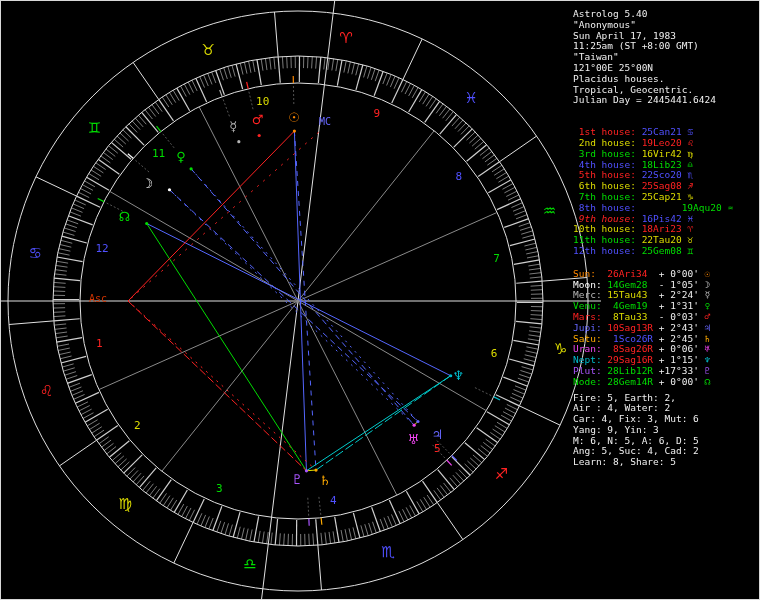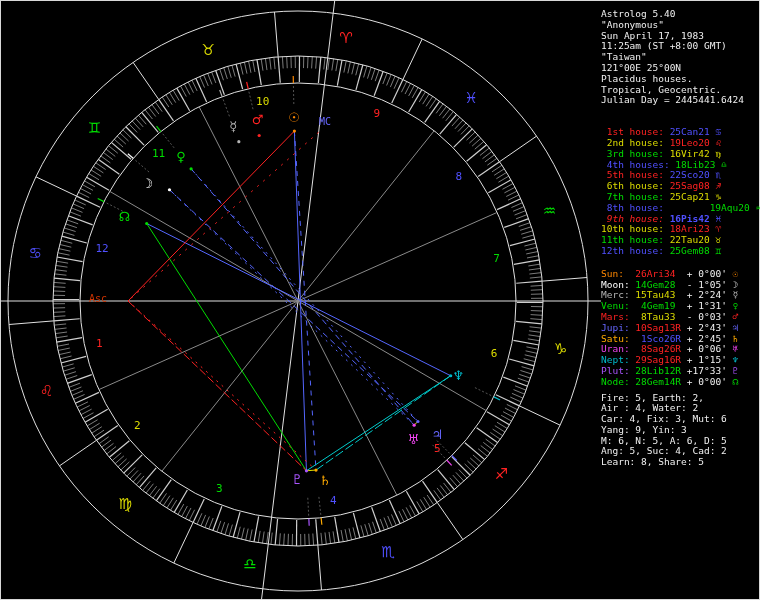--- a/index.html
+++ b/index.html
@@ -2,21 +2,21 @@
 <html><head>
 <meta charset="utf-8">
 <style>
   *{margin:0;padding:0;box-sizing:border-box}
   html,body{background:#000}
   body{width:760px;height:600px;position:relative;overflow:hidden;
        font-family:"DejaVu Sans Mono","DejaVu Sans",monospace}
   #app{position:absolute;left:0;top:0;width:760px;height:600px;
        border:1px solid #d8d8d8;background:#000}
   svg{position:absolute;left:0;top:0}
-  .sidebar{position:absolute;left:600px;top:8px;width:155px;
+  .sidebar{position:absolute;left:572px;top:8px;width:155px;
            font-size:9.5px;color:#f0f0f0}
   .ln{height:10.8px;line-height:10.8px;white-space:pre}
   .blk-houses{margin-top:21px}
   .blk-planets{margin-top:12px}
   .blk-stats{margin-top:5px}
 </style>
 </head>
 <body>
 
 <div id="app">
@@ -500,26 +500,26 @@
       <div class="ln">"Taiwan"</div>
       <div class="ln">121°00E 25°00N</div>
       <div class="ln">Placidus houses.</div>
       <div class="ln">Tropical, Geocentric.</div>
       <div class="ln">Julian Day = 2445441.6424</div>
     </div>
     <div class="blk-houses">
         <div class="ln"><span style="color: rgb(255, 34, 34);"> 1st house: </span><span style="color: rgb(80, 80, 255);">25Can21</span><span style="color: rgb(80, 80, 255);"> ♋</span></div>
         <div class="ln"><span style="color: rgb(221, 221, 0);"> 2nd house: </span><span style="color: rgb(255, 34, 34);">19Leo20</span><span style="color: rgb(255, 34, 34);"> ♌</span></div>
         <div class="ln"><span style="color: rgb(0, 221, 0);"> 3rd house: </span><span style="color: rgb(221, 221, 0);">16Vir42</span><span style="color: rgb(221, 221, 0);"> ♍</span></div>
-        <div class="ln"><span style="color: rgb(80, 80, 255);"> 4th houses: </span><span style="color: rgb(0, 221, 0);">18Lib23</span><span style="color: rgb(0, 221, 0);"> ♎</span></div>
+        <div class="ln"><span style="color: rgb(80, 80, 255);"> 4th house: </span><span style="color: rgb(0, 221, 0);">18Lib23</span><span style="color: rgb(0, 221, 0);"> ♎</span></div>
         <div class="ln"><span style="color: rgb(255, 34, 34);"> 5th house: </span><span style="color: rgb(80, 80, 255);">22Sco20</span><span style="color: rgb(80, 80, 255);"> ♏</span></div>
         <div class="ln"><span style="color: rgb(221, 221, 0);"> 6th house: </span><span style="color: rgb(255, 34, 34);">25Sag08</span><span style="color: rgb(255, 34, 34);"> ♐</span></div>
         <div class="ln"><span style="color: rgb(0, 221, 0);"> 7th house: </span><span style="color: rgb(221, 221, 0);">25Cap21</span><span style="color: rgb(221, 221, 0);"> ♑</span></div>
         <div class="ln"><span style="color: rgb(80, 80, 255);"> 8th house: </span><span style="color: rgb(0, 221, 0); margin-left: 40px;">19Aqu20</span><span style="color: rgb(0, 221, 0);"> ♒</span></div>
-        <div class="ln"><span style="color: rgb(255, 34, 34); font-style: italic;"> 9th house: </span><span style="color: rgb(80, 80, 255); font-weight: bold;">16Pis42</span><span style="color: rgb(80, 80, 255);"> ♓</span></div>
+        <div class="ln"><span style="color: rgb(255, 34, 34); font-style: italic;"> 9th house: </span><span style="color: rgb(80, 80, 255);">16Pis42</span><span style="color: rgb(80, 80, 255);"> ♓</span></div>
         <div class="ln"><span style="color: rgb(221, 221, 0);">10th house: </span><span style="color: rgb(255, 34, 34);">18Ari23</span><span style="color: rgb(255, 34, 34);"> ♈</span></div>
         <div class="ln"><span style="color: rgb(0, 221, 0);">11th house: </span><span style="color: rgb(221, 221, 0);">22Tau20</span><span style="color: rgb(221, 221, 0);"> ♉</span></div>
         <div class="ln"><span style="color: rgb(80, 80, 255);">12th house: </span><span style="color: rgb(0, 221, 0);">25Gem08</span><span style="color: rgb(0, 221, 0);"> ♊</span></div>
       </div>
     <div class="blk-planets">
         <div class="ln"><span style="color: rgb(255, 136, 0);">Sun:  </span><span style="color: rgb(255, 34, 34);">26Ari34 </span><span style="color: rgb(240, 240, 240);"> + 0°00'</span><span style="color: rgb(255, 136, 0);"> ☉</span></div>
         <div class="ln"><span style="color: rgb(255, 255, 255);">Moon: </span><span style="color: rgb(0, 221, 0);">14Gem28 </span><span style="color: rgb(240, 240, 240);"> - 1°05'</span><span style="color: rgb(255, 255, 255);"> ☽</span></div>
         <div class="ln"><span style="color: rgb(180, 180, 180);">Merc: </span><span style="color: rgb(221, 221, 0);">15Tau43 </span><span style="color: rgb(240, 240, 240);"> + 2°24'</span><span style="color: rgb(180, 180, 180);"> ☿</span></div>
         <div class="ln"><span style="color: rgb(0, 221, 0);">Venu: </span><span style="color: rgb(0, 221, 0); margin-top: 21px;"> 4Gem19 </span><span style="color: rgb(240, 240, 240);"> + 1°31'</span><span style="color: rgb(0, 221, 0);"> ♀</span></div>
         <div class="ln"><span style="color: rgb(255, 34, 34);">Mars: </span><span style="color: rgb(221, 221, 0);"> 8Tau33 </span><span style="color: rgb(240, 240, 240);"> - 0°03'</span><span style="color: rgb(255, 34, 34);"> ♂</span></div>

